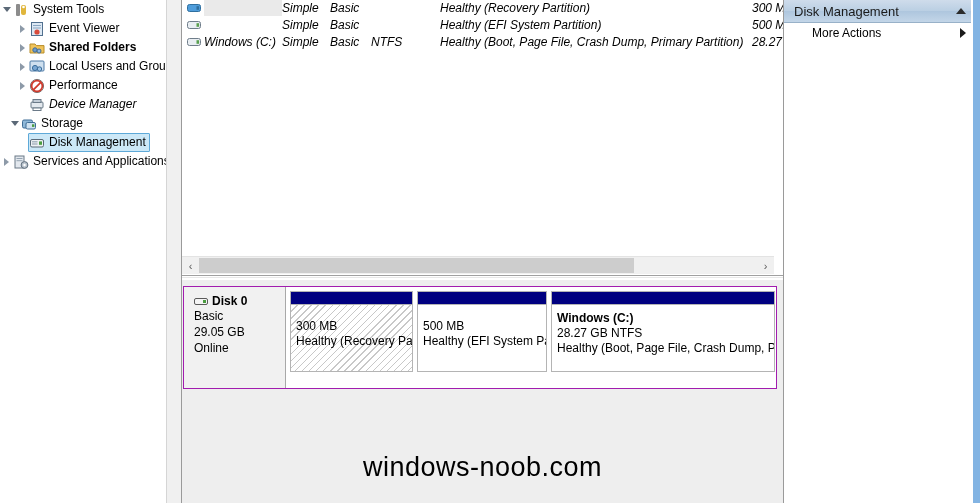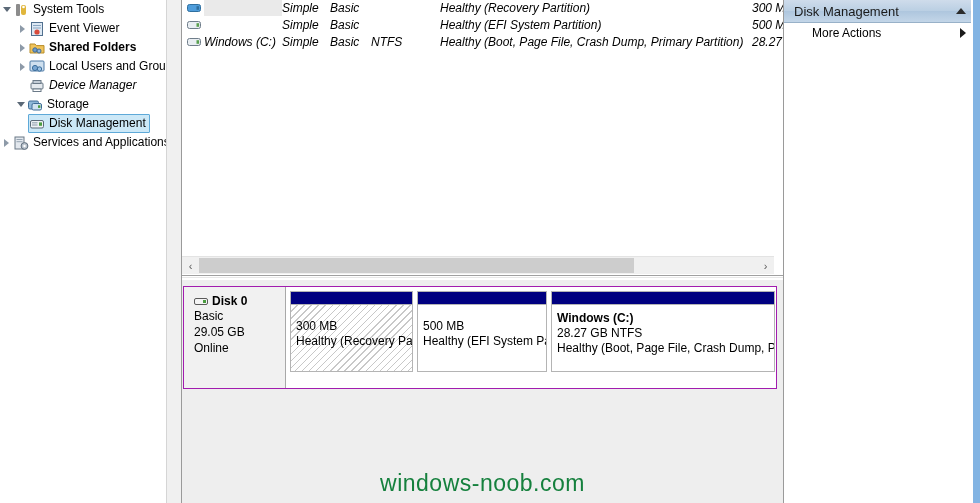--- a/index.html
+++ b/index.html
@@ -104,22 +104,22 @@
     flex:1;padding:14px 0 0 5px;box-sizing:border-box;position:relative;
     font-size:12px;line-height:15px;white-space:nowrap;overflow:hidden;
   }
   .part-body.hatch{
     background-image:repeating-linear-gradient(
       135deg,#ffffff 0px,#ffffff 4px,#c8c8c8 4px,#c8c8c8 5px);
   }
   .part-body .pl{position:relative;}
   .pl.b{font-weight:bold;}
   .watermark{
-    position:absolute;left:0;bottom:6px;width:601px;text-align:center;
-    font-size:23px;color:#15803d;letter-spacing:0.5px;
+    position:absolute;left:0;bottom:20px;width:601px;text-align:center;
+    font-size:27px;color:#000000;letter-spacing:0.5px;
   }
 
   
   .actions{
     position:absolute;left:783px;top:0;width:190px;height:503px;
     background:#fff;border-left:1px solid #9a9a9a;
   }
   .act-head{
     height:23px;display:flex;align-items:center;justify-content:space-between;
     padding:0 8px 0 10px;box-sizing:border-box;
@@ -183,32 +183,43 @@
           <span class="twisty has"></span>
           <span class="tnode">
             <span class="ticon"><svg width="16" height="16">
                 <rect x="1" y="2" width="14" height="10" rx="1" fill="#cfe0ef" stroke="#4e7ba6"></rect>
                 <circle cx="6" cy="9" r="2.6" fill="#78a6d2" stroke="#3b6e9c"></circle>
                 <circle cx="10.5" cy="10" r="2.2" fill="#9dc2e4" stroke="#3b6e9c"></circle>
               </svg></span>
             <span class="tlabel">Local Users and Groups</span>
           </span>
         </div>
+        <div class="tree-row" style="padding-left: 18px;">
+          <span class="twisty has"></span>
+          <span class="tnode">
+            <span class="ticon"><svg width="16" height="16">
+                <circle cx="8" cy="8" r="6.6" fill="#ffffff" stroke="#7a7a7a"></circle>
+                <circle cx="8" cy="8" r="5.4" fill="none" stroke="#cf3b2e" stroke-width="1.8"></circle>
+                <path d="M4.3 11.8L11.8 4.3" stroke="#cf3b2e" stroke-width="1.8"></path>
+              </svg></span>
+            <span class="tlabel">Performance</span>
+          </span>
+        </div>
         <div class="tree-row" style="padding-left: 18px; font-style: italic;">
           <span class="twisty"></span>
           <span class="tnode">
             <span class="ticon"><svg width="16" height="16">
                 <rect x="2" y="5" width="12" height="6" rx="1" fill="#e4e9ee" stroke="#6b7a88"></rect>
                 <rect x="4" y="2.5" width="8" height="3" fill="#c2ccd6" stroke="#6b7a88"></rect>
                 <rect x="4" y="11" width="8" height="2.5" fill="#fff" stroke="#6b7a88"></rect>
               </svg></span>
             <span class="tlabel">Device Manager</span>
           </span>
         </div>
-        <div class="tree-row" style="padding-left: 16px;">
+        <div class="tree-row" style="padding-left: 10px;">
           <span class="twisty open"></span>
           <span class="tnode">
             <span class="ticon"><svg width="16" height="16">
                 <rect x="1.5" y="4" width="10" height="8" rx="1.5" fill="#8fb8d8" stroke="#3e6d96"></rect>
                 <rect x="5" y="6.5" width="9.5" height="6.5" rx="1.5" fill="#cfe2f1" stroke="#3e6d96"></rect>
                 <rect x="11" y="8.3" width="2.4" height="2.6" fill="#4a9c3f"></rect>
               </svg></span>
             <span class="tlabel">Storage</span>
           </span>
         </div>

